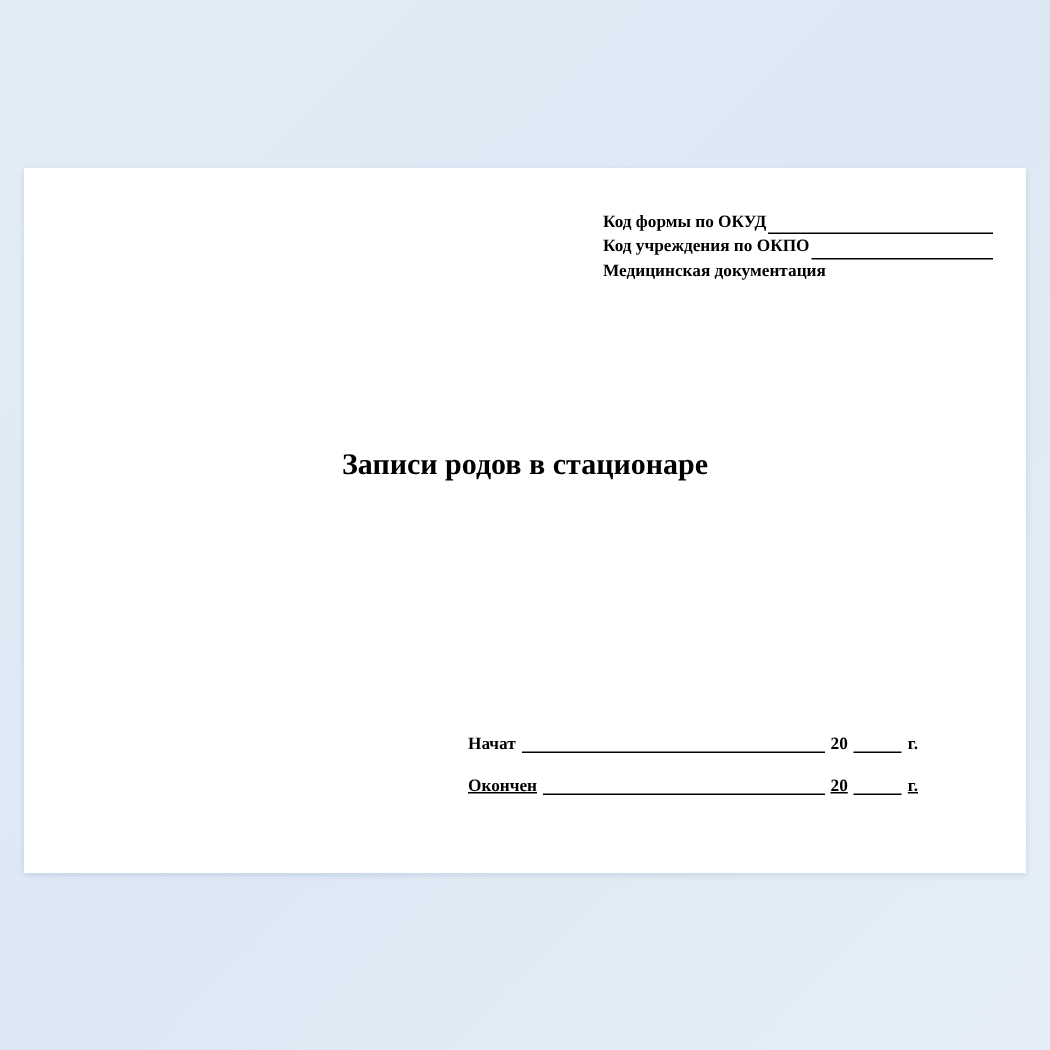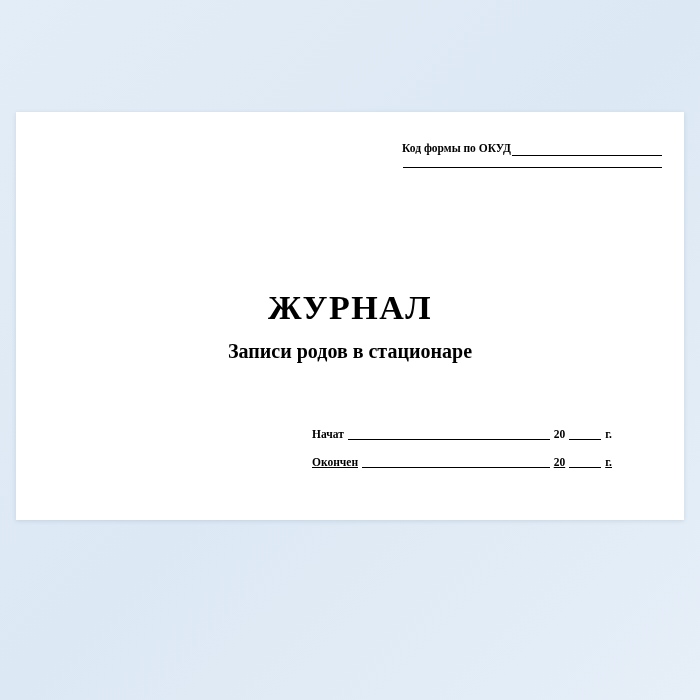--- a/index.html
+++ b/index.html
@@ -17,21 +17,21 @@
     position: relative;
     width: 700px;
     height: 700px;
     background: linear-gradient(135deg, #e3edf7 0%, #dce8f4 50%, #e6eff8 100%);
   }
   .document {
     position: absolute;
     left: 16px;
     top: 112px;
     width: 668px;
-    height: 408px;
+    height: 470px;
     background: #ffffff;
     box-shadow: 0 1px 4px rgba(80,110,140,0.18);
   }
   .doc-inner {
     position: relative;
     width: 100%;
     height: 100%;
   }
   
   .header-block {
@@ -134,26 +134,27 @@
 <div class="page-wrap">
   <div class="document">
     <div class="doc-inner">
 
       <div class="header-block">
         <div class="hdr-line">
           <span class="lbl">Код формы по ОКУД</span>
           <span class="rule"></span>
         </div>
         <div class="hdr-line">
+          <span class="lbl">Код учреждения по ОКПО</span>
           <span class="rule"></span>
         </div>
+        <div class="hdr-plain">Медицинская документация</div>
       </div>
 
       <div class="title-block">
-        <div class="title-main">ЖУРНАЛ</div>
         <div class="title-sub">Записи родов в стационаре</div>
       </div>
 
       <div class="footer-block">
         <div class="foot-line">
           <span class="lbl">Начат</span>
           <span class="rule-long"></span>
           <span class="yr">20</span>
           <span class="rule-short"></span>
           <span class="gsuffix">г.</span>

